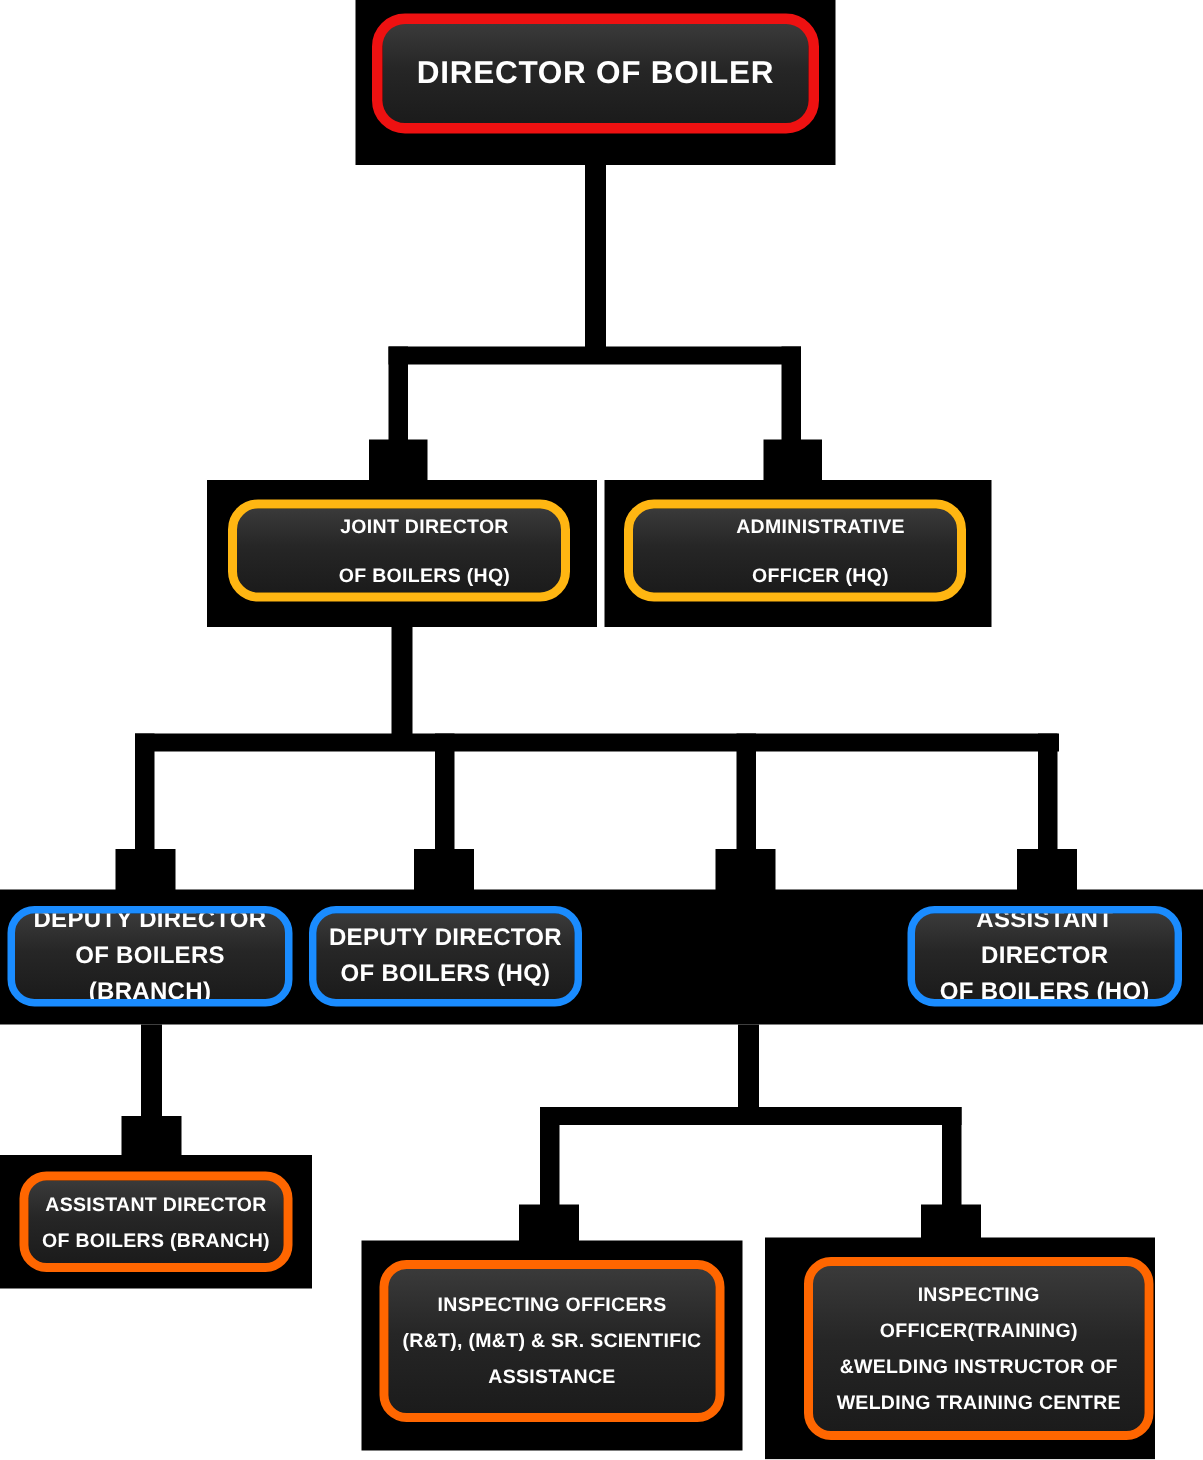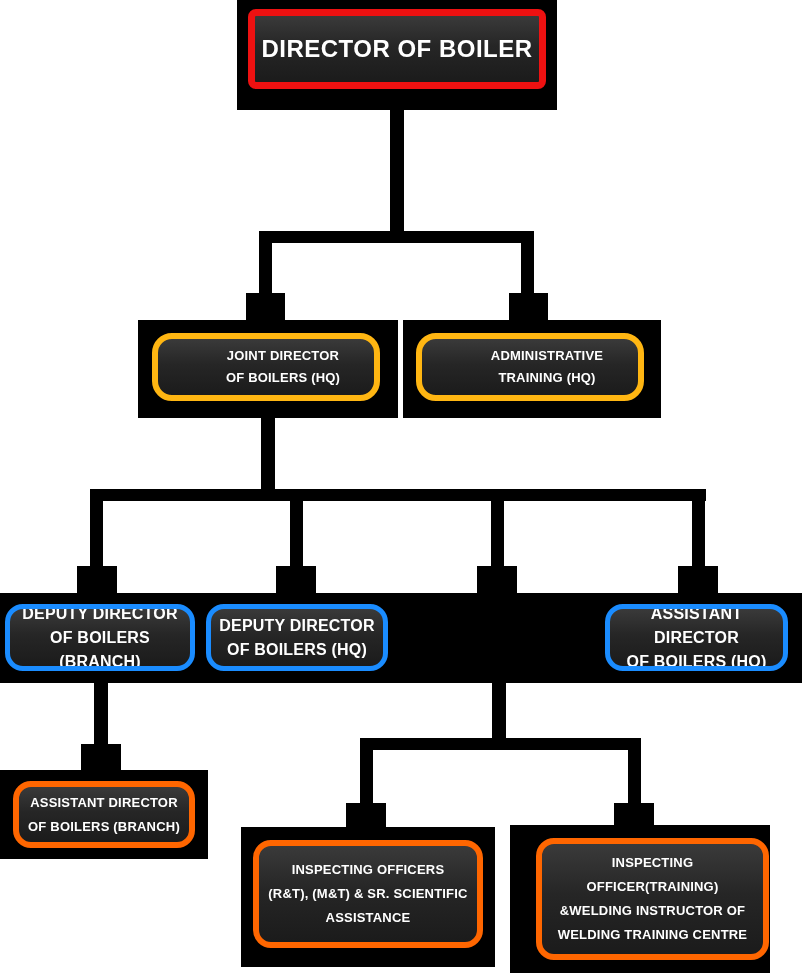--- a/index.html
+++ b/index.html
@@ -51,33 +51,33 @@
     padding: 0 6px;
     box-sizing: border-box;
     white-space: pre-line;
     font-weight: bold;
   }
 
   
   .lv1 {
     border-color: #ee1111;
     border-width: 7px;
-    border-radius: 8px;
-    font-size: 24px;
+    border-radius: 22px;
+    font-size: 21px;
   }
   .lv1 .label { line-height: 24px; letter-spacing: 0.5px; }
 
   
   .lv2 {
     border-color: #ffb612;
     border-width: 6px;
     border-radius: 20px;
     font-size: 13px;
   }
-  .lv2 .label { line-height: 22px; padding-left: 40px; }
+  .lv2 .label { line-height: 33px; padding-left: 40px; }
 
   
   .lv3 {
     border-color: #1a8cff;
     border-width: 5px;
     border-radius: 18px;
     font-size: 16px;
   }
   .lv3 .label { line-height: 24px; }
 
@@ -145,21 +145,21 @@
     <span class="label">DIRECTOR OF BOILER</span>
   </div>
 
   <div class="node lv2" style="left:152px; top:333px; width:228px; height:68px;">
     <span class="label">JOINT DIRECTOR
 OF BOILERS (HQ)</span>
   </div>
 
   <div class="node lv2" style="left:416px; top:333px; width:228px; height:68px;">
     <span class="label">ADMINISTRATIVE
-TRAINING (HQ)</span>
+OFFICER (HQ)</span>
   </div>
 
   <div class="node lv3" style="left:5px; top:604px; width:190px; height:67px;">
     <span class="label">DEPUTY DIRECTOR
 OF BOILERS (BRANCH)</span>
   </div>
 
   <div class="node lv3" style="left:206px; top:604px; width:182px; height:67px;">
     <span class="label">DEPUTY DIRECTOR
 OF BOILERS (HQ)</span>

